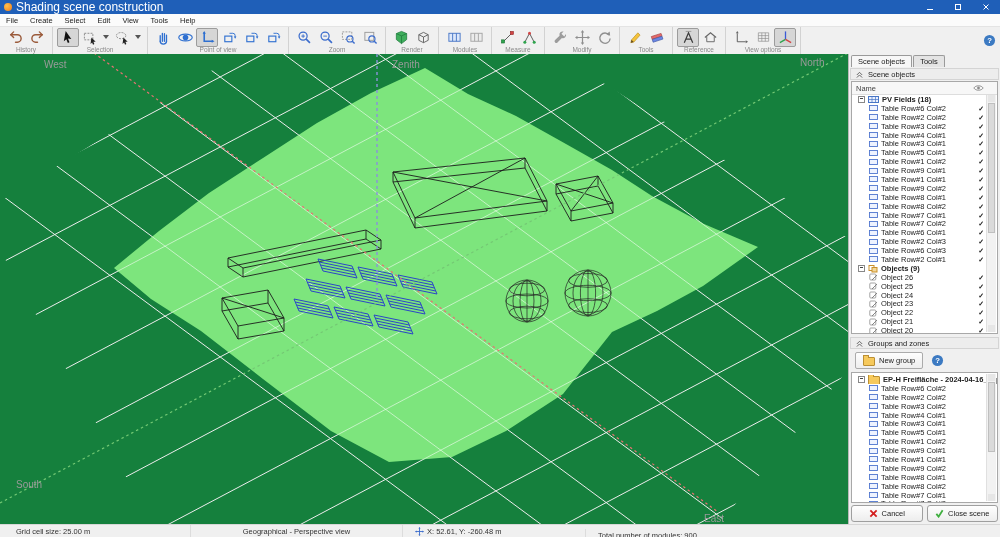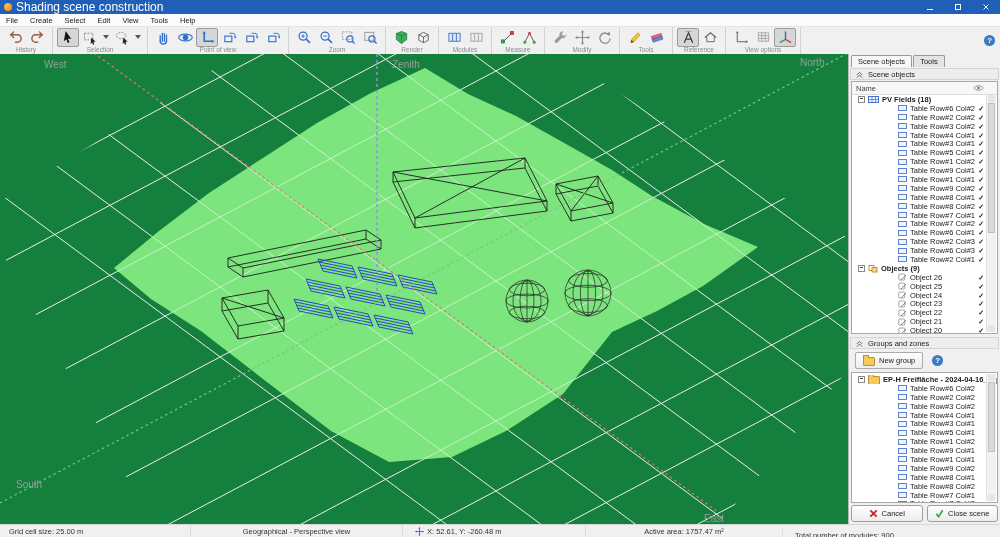--- a/index.html
+++ b/index.html
@@ -30,42 +30,42 @@
   .tab{border:1px solid #9a9a9a;border-bottom:none;padding:1px 6px;background:#e4e4e4;border-radius:2px 2px 0 0;margin-right:1px;}
   .tab.active{background:#f7f7f7;position:relative;z-index:2;}
   .sechdr{position:absolute;left:1px;right:1px;height:12px;background:#ededed;border:1px solid #d4d4d4;display:flex;align-items:center;gap:4px;padding-left:4px;box-sizing:border-box;}
   .sechdr svg{width:9px;height:7px;}
   .tree{position:absolute;left:2px;right:2px;background:#fff;border:1px solid #a8a8a8;overflow:hidden;box-sizing:border-box;}
   .colhdr{height:12px;border-bottom:1px solid #ddd;background:#f7f7f7;display:flex;align-items:center;padding:0 13px 0 4px;color:#444;}
   .colhdr .cname{flex:1;}
   .rows{position:relative;}
   .trow,.grow{height:8.9px;display:flex;align-items:center;gap:3px;white-space:nowrap;overflow:hidden;}
   .grow{font-weight:bold;padding-left:6px;}
-  .trow{padding-left:17px;margin-left:29px;}
+  .trow{padding-left:17px;}
   .trow .chk{margin-left:auto;margin-right:13px;}
   .chk::after{content:"✓";font-size:7px;color:#222;font-weight:bold;}
   .exp{width:5px;height:5px;border:1px solid #888;position:relative;flex:none;background:#fff;}
   .exp::after{content:"";position:absolute;left:1px;right:1px;top:1.5px;border-top:1px solid #444;}
   .sb{position:absolute;top:13px;bottom:1px;right:1px;width:9px;background:#f2f2f2;border-left:1px solid #e0e0e0;}
   .sb .thumb{margin:8px 1px 0 1px;height:55%;background:#dadada;border:1px solid #bfbfbf;box-sizing:border-box;}
   .sb::before,.sb::after{content:"";position:absolute;left:1px;right:1px;height:7px;background:#e6e6e6;}
   .sb::before{top:0;} .sb::after{bottom:0;}
   .folder{width:10px;height:7px;background:#f6c95c;border:1px solid #bb8f33;border-radius:1px;position:relative;flex:none;margin-top:2px;}
   .folder::before{content:"";position:absolute;top:-3px;left:-1px;width:4px;height:2px;background:#f6c95c;border:1px solid #bb8f33;border-bottom:none;}
   .btnrow{position:absolute;left:2px;right:2px;height:19px;display:flex;align-items:center;gap:8px;padding-left:4px;}
   .newgroup{display:flex;align-items:center;gap:4px;background:linear-gradient(#fdfdfd,#eee);border:1px solid #ababab;border-radius:2px;height:15px;padding:0 7px;}
   .qbtn svg{width:13px;height:13px;display:block;}
   .dlgbtns{position:absolute;left:2px;right:2px;bottom:2px;height:17px;display:flex;gap:4px;}
   .dlgbtn{flex:1;display:flex;align-items:center;justify-content:center;gap:4px;background:linear-gradient(#fefefe,#ededed);border:1px solid #9f9f9f;border-radius:3px;font-size:7.5px;}
   .dlgbtn svg{width:9px;height:9px;}
   
   .statusbar{position:absolute;left:0;top:524px;width:1000px;height:13px;background:#f0f0f0;border-top:1px solid #d7d7d7;display:flex;align-items:center;font-size:7.5px;color:#333;box-sizing:border-box;}
   .seg{height:100%;display:flex;align-items:center;box-sizing:border-box;border-left:1px solid #dcdcdc;}
   .seg:first-child{border-left:none;}
-  .s1{width:190px;padding-left:9px;}
+  .s1{width:190px;padding-left:16px;}
   .s2{width:212px;justify-content:center;}
   .s3{width:183px;padding-left:12px;gap:3px;}
   .s4{width:197px;justify-content:center;}
   .s5{flex:1;padding-left:12px;margin-top:8px;}
   .s3 svg{width:9px;height:9px;}
 </style>
 </head>
 <body>
 
 <div class="titlebar">
@@ -894,15 +894,14 @@
 <div class="statusbar">
   <div class="seg s1">Grid cell size: 25.00 m</div>
   <div class="seg s2">Geographical - Perspective view</div>
   <div class="seg s3">
     <svg viewBox="0 0 16 16">
         <path d="M8 1.5v13M1.5 8h13" stroke="#3b6ccc" stroke-width="1.6"></path>
         <path d="M8 0l2 2.8H6zM8 16l2-2.8H6zM0 8l2.8-2v4zM16 8l-2.8-2v4z" fill="#3b6ccc"></path>
       </svg>
     <span>X: 52.61, Y: -260.48 m</span>
   </div>
-  <div class="seg s4">Active area: 1757.47 m²</div>
   <div class="seg s5">Total number of modules: 900</div>
 </div>
 
 </body></html>

